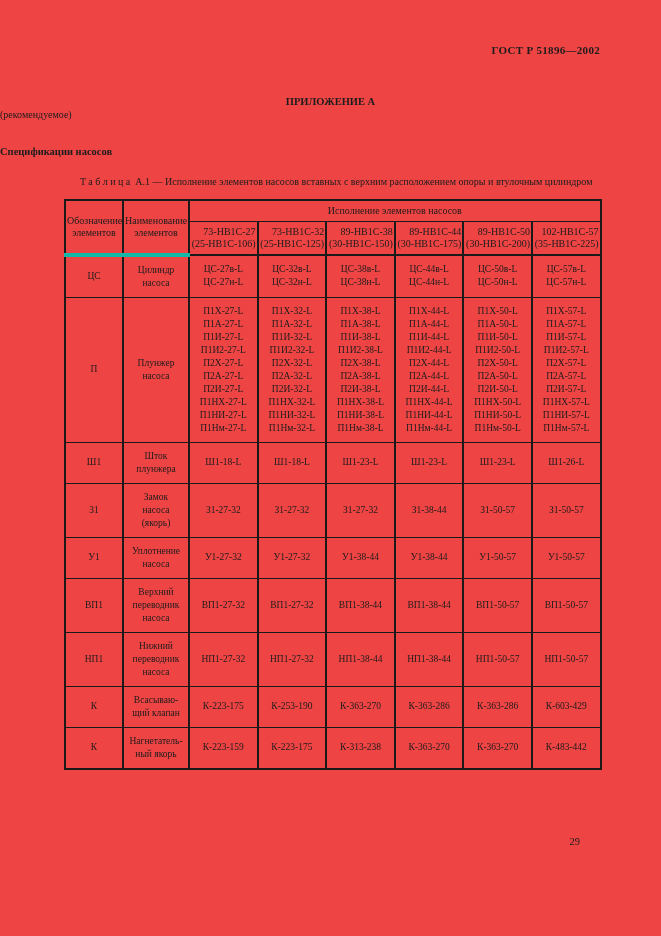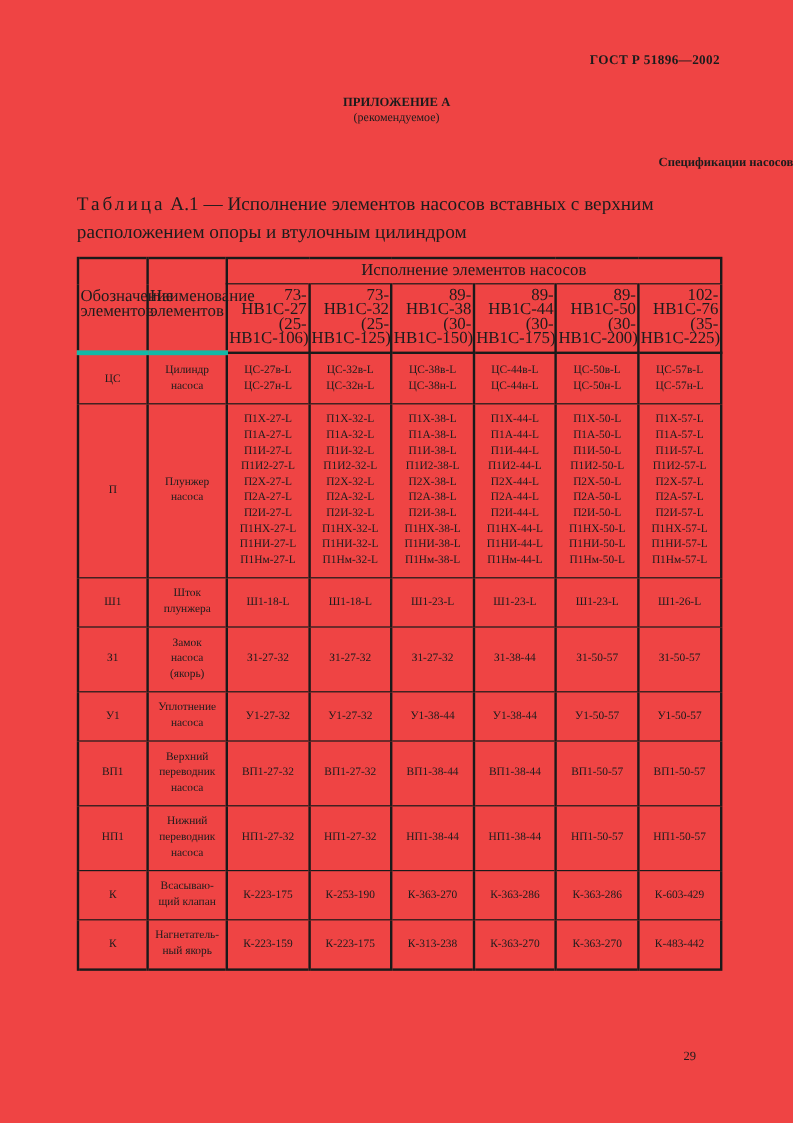--- a/index.html
+++ b/index.html
@@ -17,39 +17,39 @@
     overflow: hidden;
   }
   .doc-number {
     margin: 44px 61px 0 0;
     text-align: right;
     font-weight: bold;
     font-size: 11px;
     letter-spacing: 0.3px;
   }
   .appendix-title {
-    margin-top: 24px;
+    margin-top: 40px;
     text-align: center;
     font-weight: bold;
     font-size: 10.5px;
   }
   .appendix-subtitle {
     margin-top: 2px;
-    text-align: center;
+    text-align: left;
     font-size: 10px;
   }
   .section-title {
     margin-top: 26px;
-    text-align: right;
+    text-align: left;
     font-weight: bold;
     font-size: 10.5px;
   }
   .table-caption {
-    margin: 18px 61px 0 64px;
-    font-size: 16px;
+    margin: 18px 61px 0 80px;
+    font-size: 10px;
     line-height: 1.45;
     text-align: left;
   }
   .table-caption .ls {
     letter-spacing: 2.5px;
   }
   table.specs {
     border-collapse: collapse;
     margin: 9px 0 0 64px;
     width: 536px;
@@ -63,21 +63,21 @@
     border-bottom: 1px solid #1a1a1a;
     text-align: center;
     vertical-align: middle;
     white-space: pre-line;
     font-weight: normal;
     font-size: 9.5px;
     line-height: 13px;
     padding: 7px 1px;
   }
   table.specs { border: 2px solid #1a1a1a; }
-  table.specs thead th { font-size: 14px; line-height: 12px; padding: 4px 1px; }
+  table.specs thead th { font-size: 10px; line-height: 12px; padding: 4px 1px; }
   table.specs thead tr.model-row th { border-bottom: 2px solid #1a1a1a; text-align: right; }
   table.specs thead th[rowspan] { border-bottom: 4px solid #14b8a6; }
   col.c-code { width: 58px; }
   col.c-name { width: 66px; }
   col.c-val  { width: 68.6px; }
   .page-number {
     margin: 66px 81px 0 0;
     text-align: right;
     font-size: 10.5px;
   }
@@ -119,21 +119,21 @@
         <th>73-НВ1С-27
 (25-НВ1С-106)</th>
         <th>73-НВ1С-32
 (25-НВ1С-125)</th>
         <th>89-НВ1С-38
 (30-НВ1С-150)</th>
         <th>89-НВ1С-44
 (30-НВ1С-175)</th>
         <th>89-НВ1С-50
 (30-НВ1С-200)</th>
-        <th>102-НВ1С-76
+        <th>102-НВ1С-57
 (35-НВ1С-225)</th>
       </tr>
     </thead>
     <tbody>
       <tr>
         <td>ЦС</td>
         <td>Цилиндр
 насоса</td>
         <td>ЦС-27в-L
 ЦС-27н-L</td>

